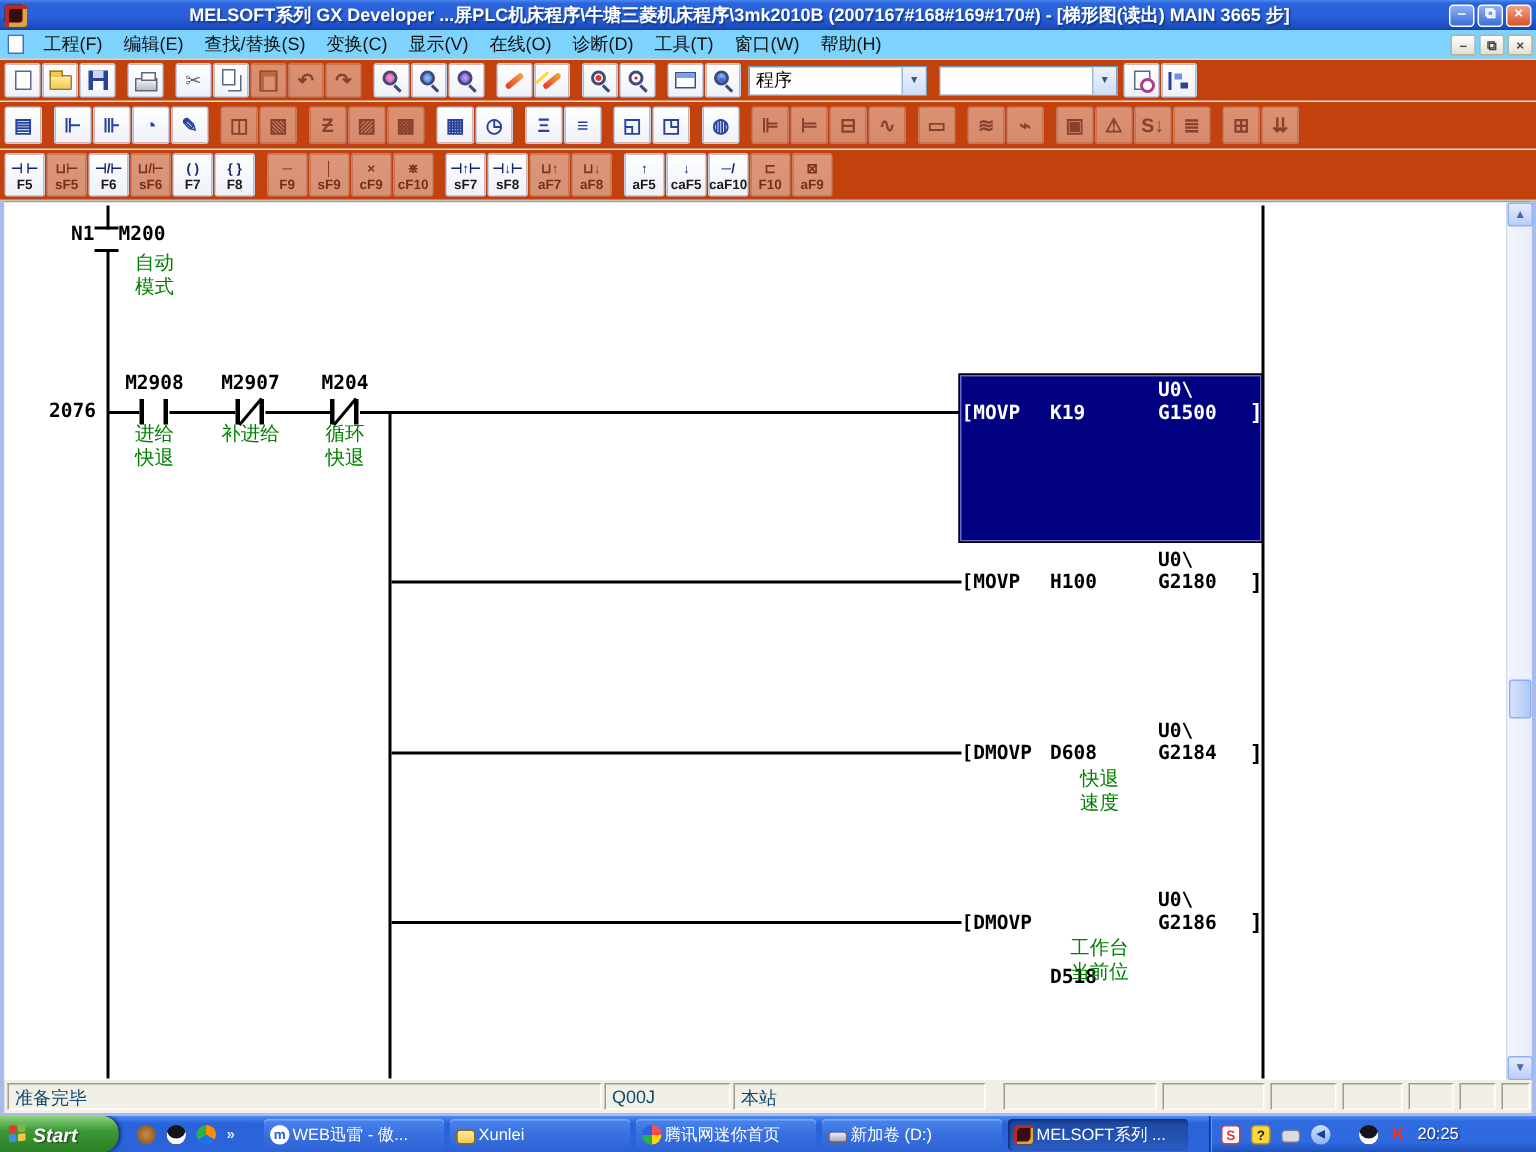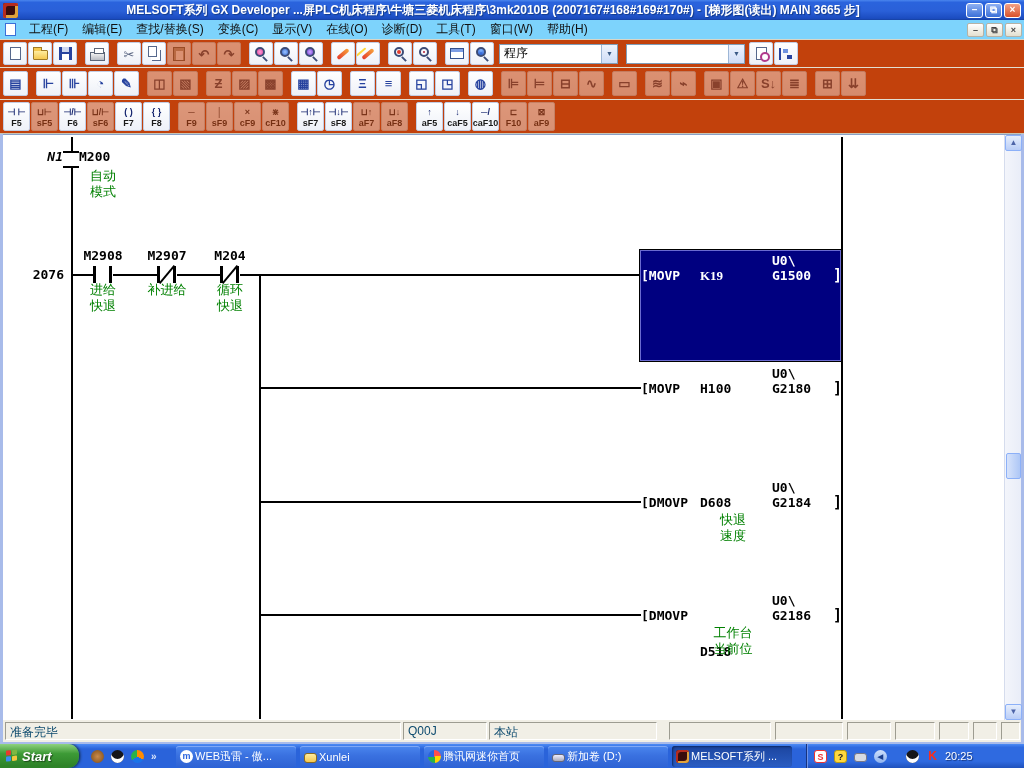--- a/index.html
+++ b/index.html
@@ -434,21 +434,21 @@
   </div>
 
 <div id="client">
   <div id="ladderwrap">
     <div id="canvas">
         <div class="vline" style="left: 68px; top: 2px; height: 16px;"></div>
         <div class="hline" style="left: 60px; top: 16px; width: 16px;"></div>
         <div class="hline" style="left: 60px; top: 31px; width: 16px;"></div>
         <div class="vline" style="left: 68px; top: 31px; height: 553px;"></div>
         <div class="vline" style="left: 838px; top: 2px; height: 582px;"></div>
-        <div class="dev rt" style="left: 16px; top: 14px; width: 44px; font-style: italic;">N1</div>
+        <div class="dev rt" style="left: 16px; top: 14px; width: 44px;">N1</div>
         <div class="dev" style="left: 76px; top: 14px;">M200</div>
         <div class="cmt" style="left: 87px; top: 33px; width: 60px;">自动
 模式</div>
         <div class="dev rt" style="left: 5px; top: 132px; width: 56px;">2076</div>
         <div class="hline" style="left: 69px; top: 139px; width: 569px;"></div>
         <div class="vline" style="left: 256px; top: 139px; height: 445px;"></div>
         <div class="dev ctr" style="left: 65px; top: 113px; width: 70px;">M2908</div>
         <div class="contact" style="left: 90px; top: 131px;">
           <span class="bar" style="left: 0px;"></span>
           <span class="bar" style="left: 16px;"></span>
@@ -465,21 +465,21 @@
         <div class="dev ctr" style="left: 192px; top: 113px; width: 70px;">M204</div>
         <div class="contact" style="left: 217px; top: 131px;">
           <span class="bar" style="left: 0px;"></span>
           <span class="bar" style="left: 16px;"></span>
           <span class="slash"></span>
         </div>
         <div class="cmt ctr" style="left: 191px; top: 147px; width: 72px;">循环
 快退</div>
         <div class="selblk"></div>
         <div class="dev wtxt" style="left: 638px; top: 133px;">[MOVP</div>
-        <div class="dev wtxt" style="left: 697px; top: 133px; font-family: Liberation Serif, serif;">K19</div>
+        <div class="dev wtxt" style="left: 697px; top: 133px;">K19</div>
         <div class="dev wtxt" style="left: 769px; top: 118px; line-height: 15px;">U0\
 G1500</div>
         <div class="dev wtxt" style="left: 830px; top: 131px; font-size: 15px;">]</div>
         <div class="hline" style="left: 258px; top: 252px; width: 380px;"></div>
         <div class="dev" style="left: 638px; top: 246px;">[MOVP</div>
         <div class="dev" style="left: 697px; top: 246px;">H100</div>
         <div class="dev" style="left: 769px; top: 231px; line-height: 15px;">U0\
 G2180</div>
         <div class="dev" style="left: 830px; top: 244px; font-size: 15px;">]</div>
         <div class="hline" style="left: 258px; top: 366px; width: 380px;"></div>

